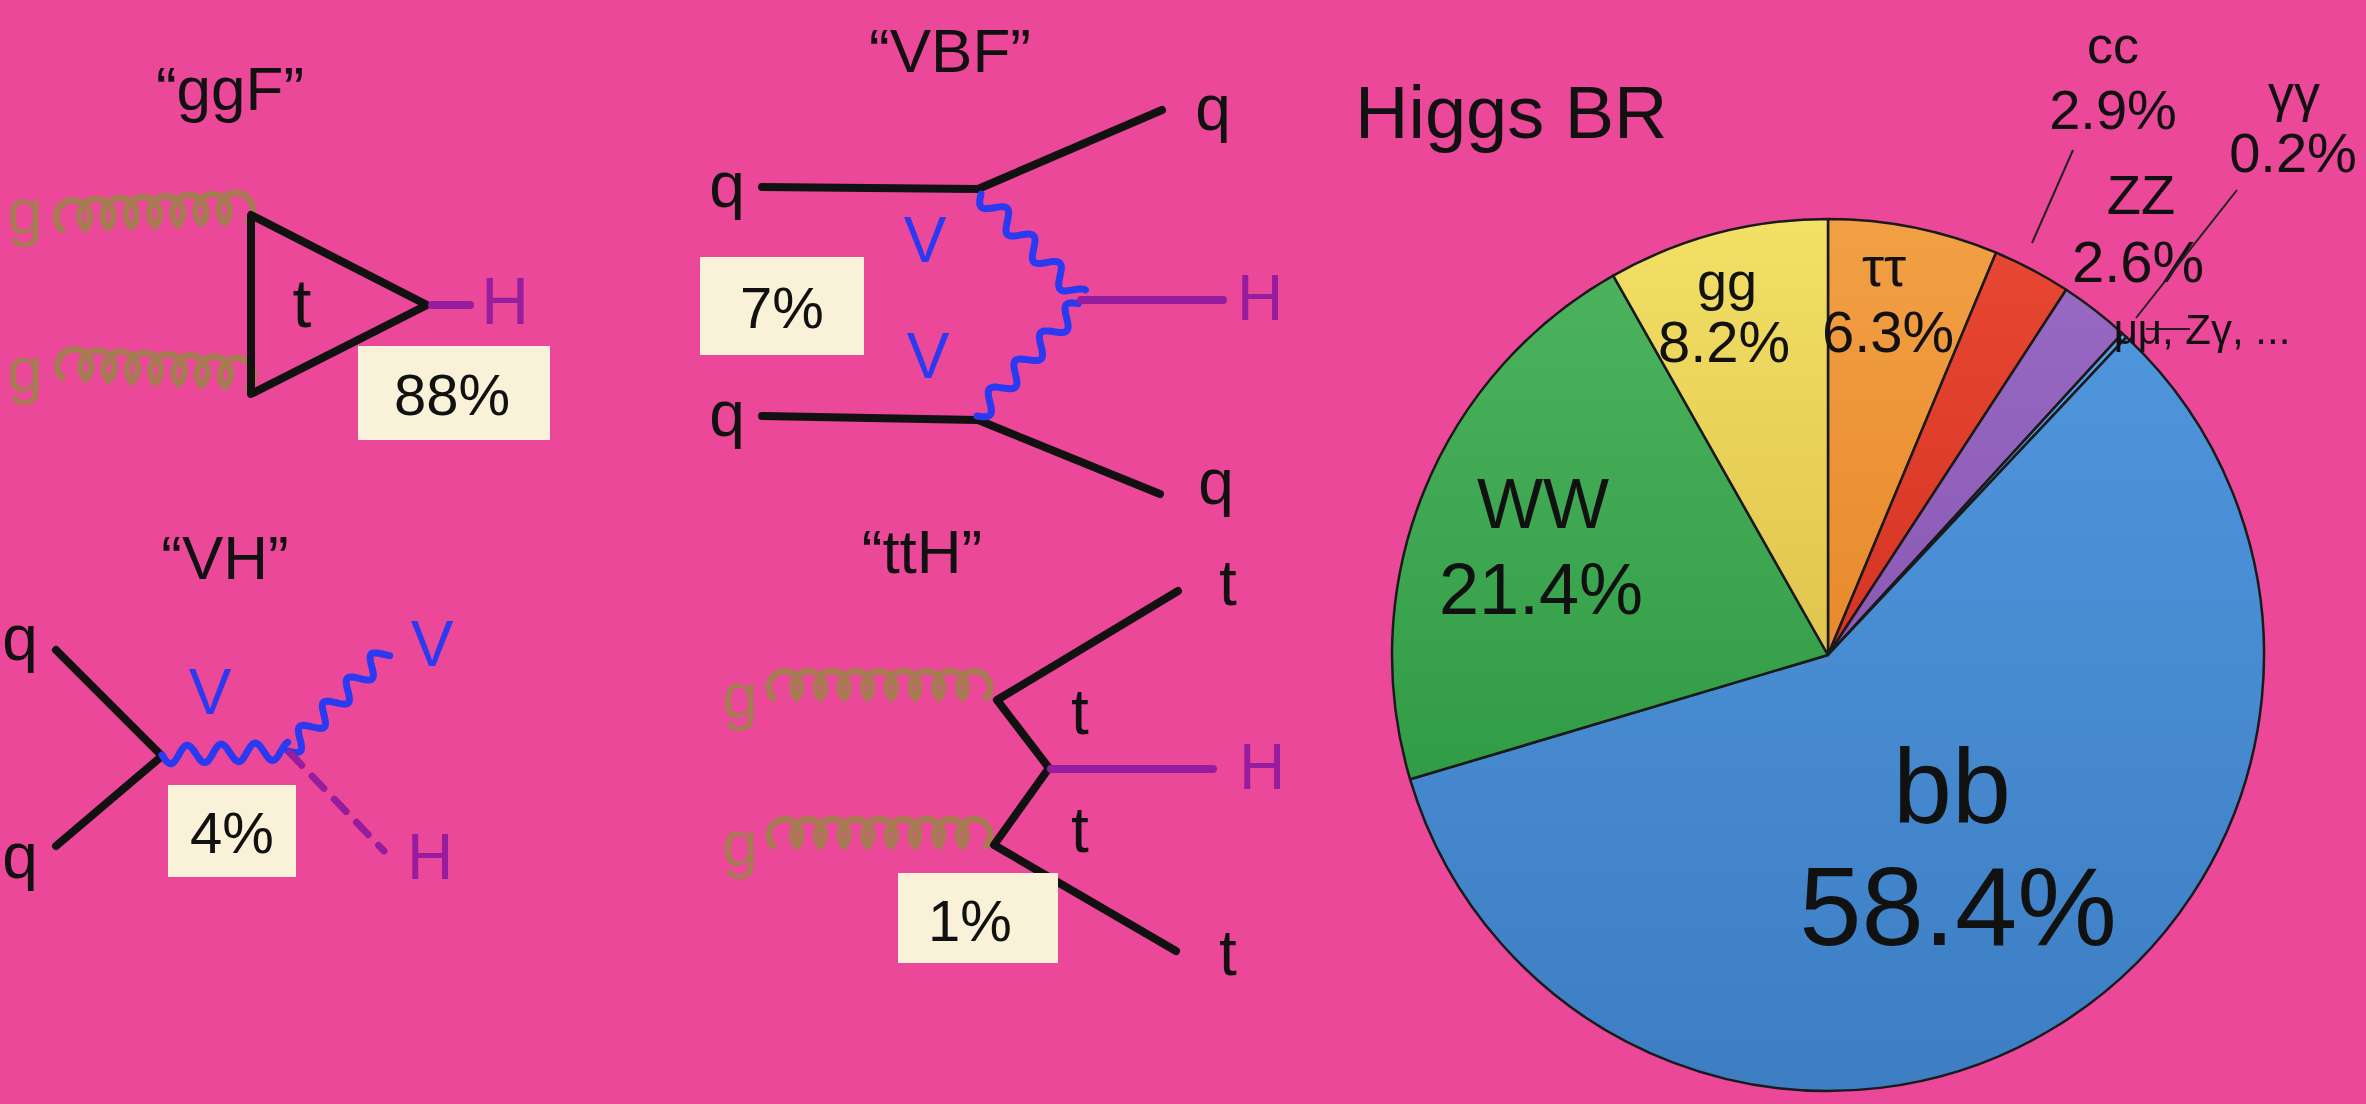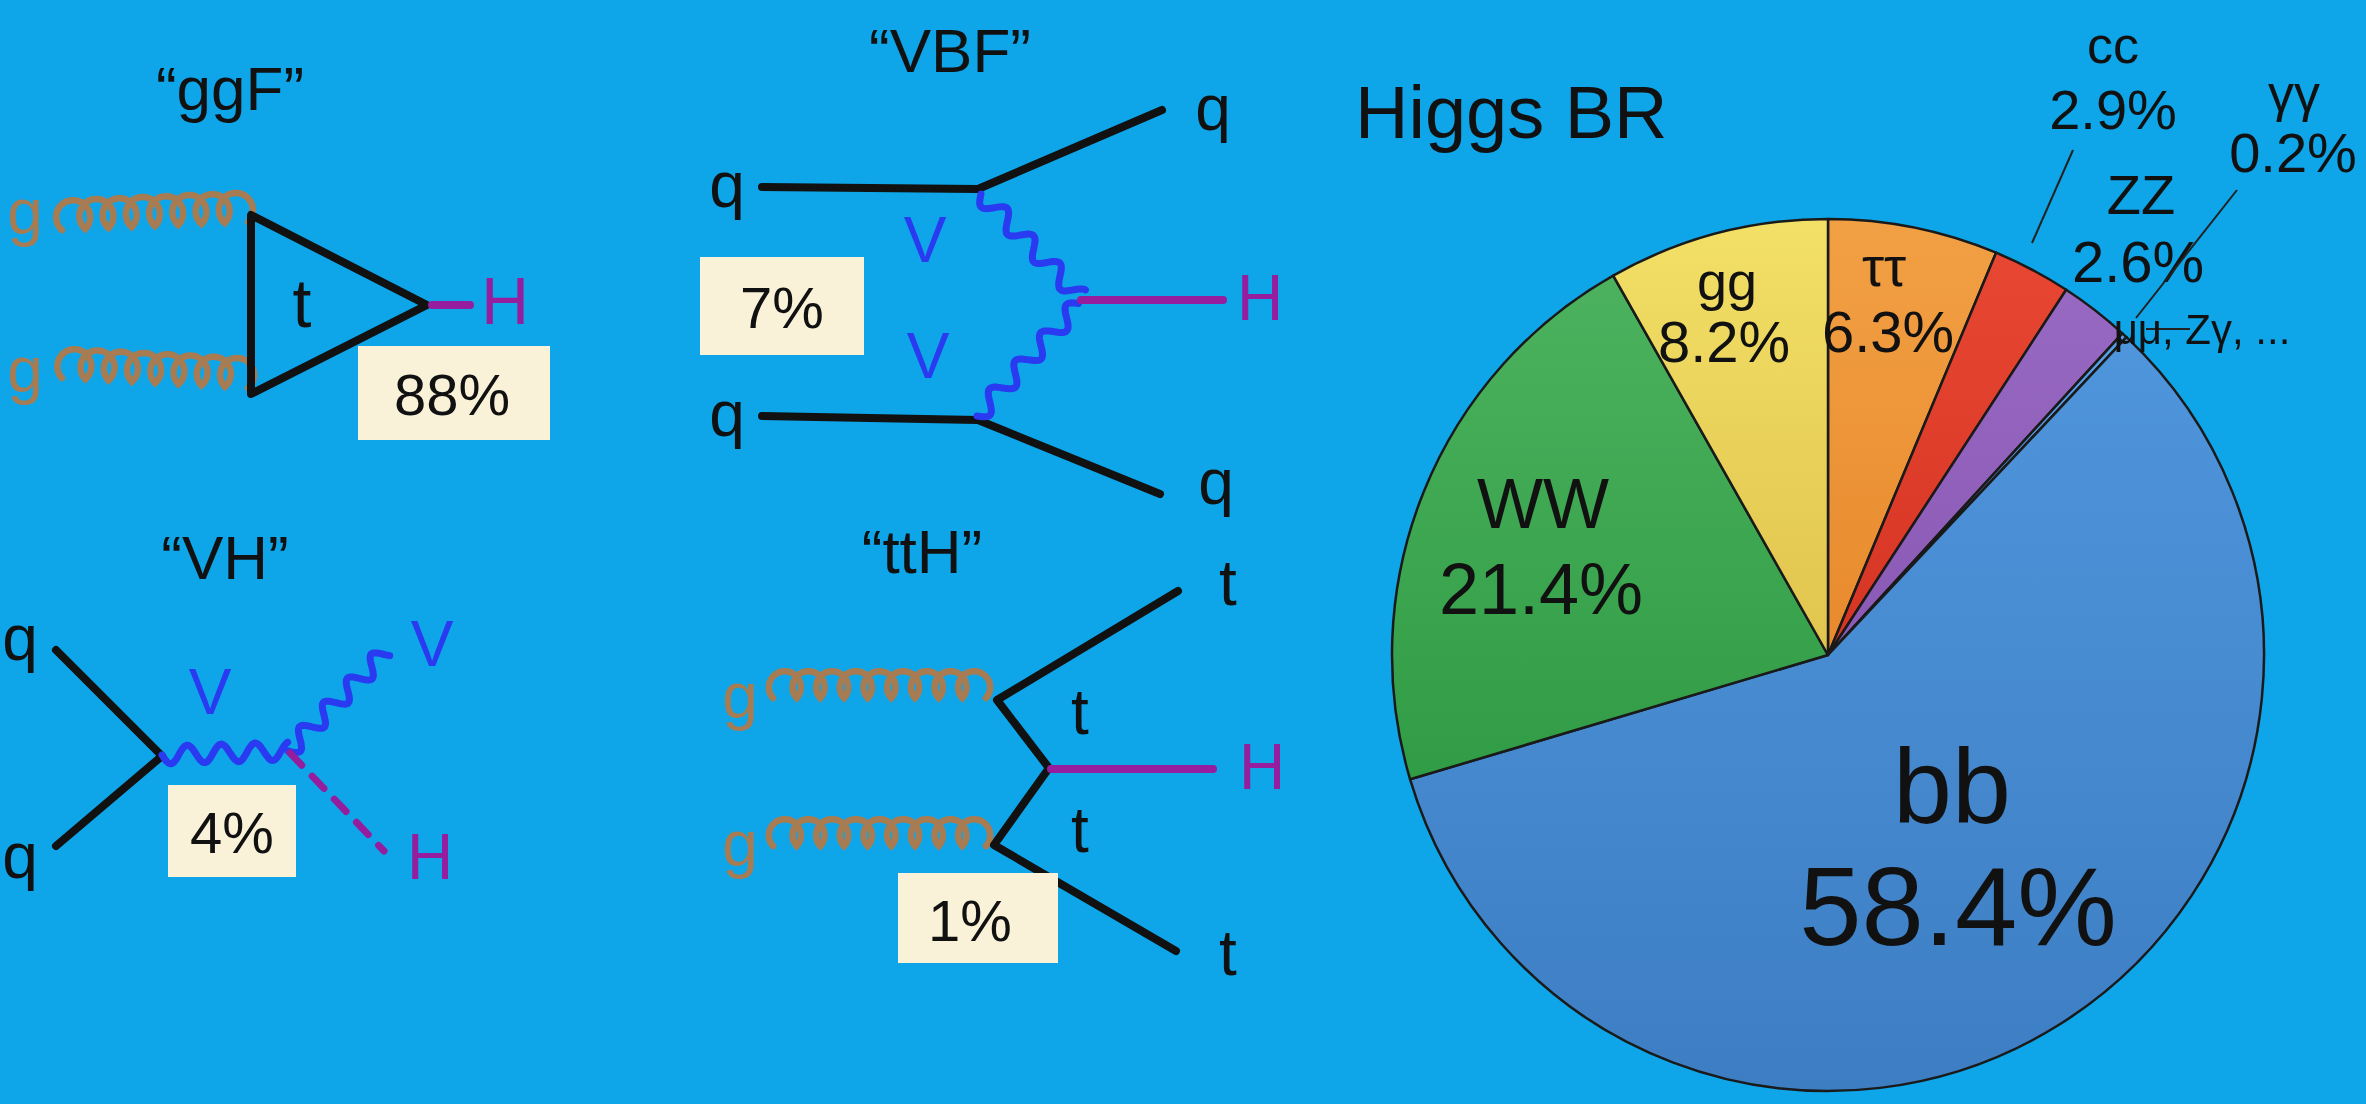--- a/index.html
+++ b/index.html
@@ -1,17 +1,17 @@
 <!DOCTYPE html>
 <html><head>
 <meta charset="utf-8">
 <style>
   html,body{margin:0;padding:0;background:#ffffff;}
   body{width:2366px;height:1104px;overflow:hidden;}
-  #stage{position:relative;width:2366px;height:1104px;background:#0ea5e9;}
+  #stage{position:relative;width:2366px;height:1104px;background:#ec4899;}
   svg{position:absolute;left:0;top:0;}
   text{font-family:"Liberation Sans",sans-serif;text-anchor:middle;dominant-baseline:central;}
   .start{text-anchor:start;}
   .black{fill:#111111;}
   .brown{fill:#a87c52;}
   .blue{fill:#2a3af0;}
   .purple{fill:#951d9e;}
   .qline{stroke:#111111;stroke-width:8;fill:none;stroke-linecap:round;stroke-linejoin:round;}
   .gluon{stroke:#a87c52;stroke-width:6.5;fill:none;stroke-linecap:round;}
   .wave{stroke:#2a3af0;stroke-width:7;fill:none;stroke-linecap:round;}

